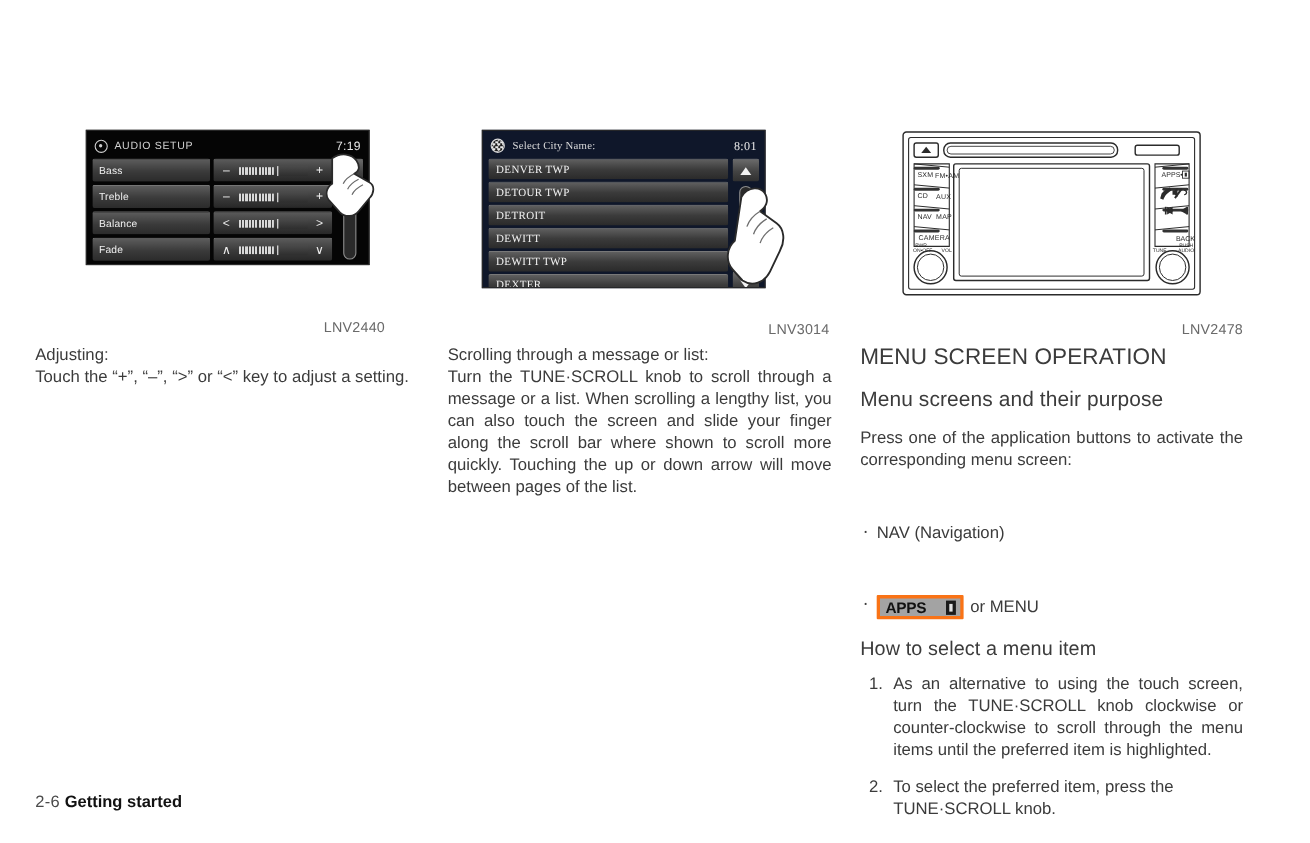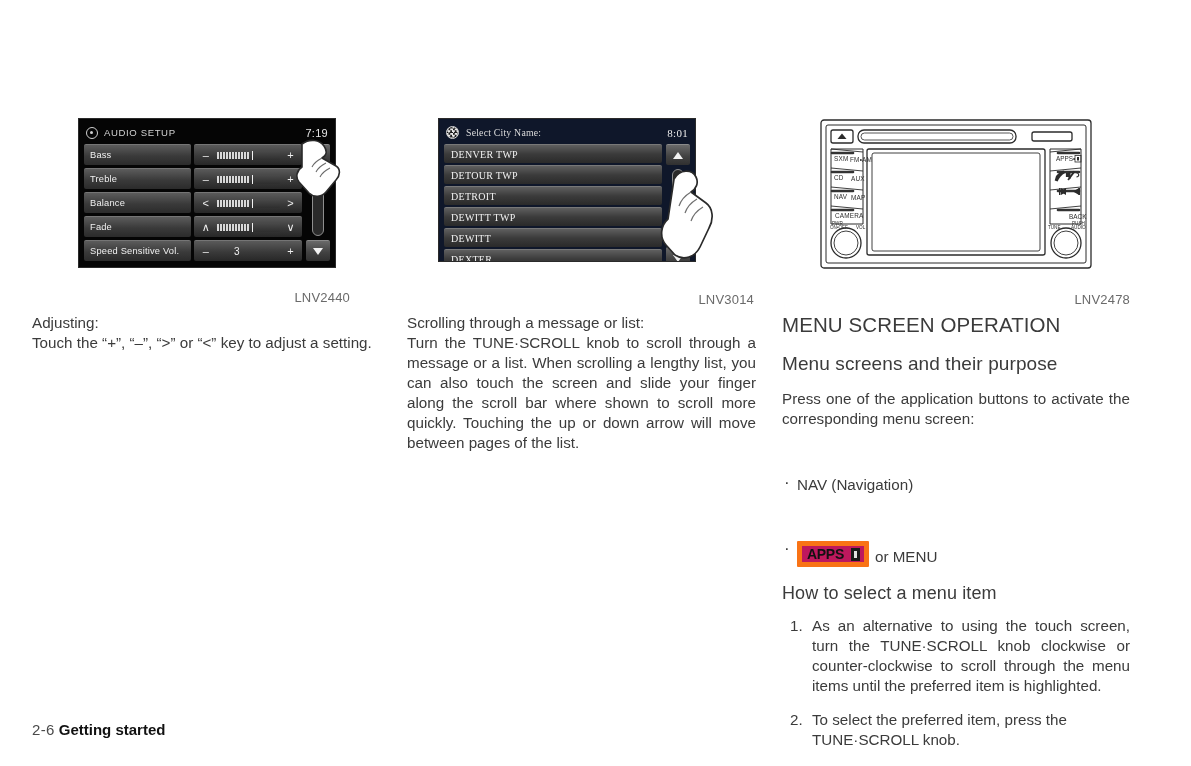--- a/index.html
+++ b/index.html
@@ -42,40 +42,40 @@
   }
   h3.h-sub2 {
     font-size: 18px; font-weight: 400; color: #3b3b3b;
     margin: 0 0 12px 0; letter-spacing: .1px;
   }
 
   ul.bullets { list-style: none; margin: 0; padding: 0; }
   ul.bullets li {
     position: relative; padding-left: 15px;
     font-size: 15.2px; line-height: 20px; margin-bottom: 11px;
-    display: flex; align-items: flex-end; min-height: 20px; margin-top: 46px;
+    display: flex; align-items: center; min-height: 20px; margin-top: 46px;
   }
   ul.bullets li::before {
     content: "\00B7"; position: absolute; left: 2px; top: -2px;
     font-size: 17px; color: #3b3b3b;
   }
 
   ol.numlist { list-style: none; margin: 0; padding: 0; }
   ol.numlist li {
     position: relative; padding-left: 30px; margin-bottom: 14px;
     font-size: 15.2px; line-height: 20px;
   }
   ol.numlist li .num {
     position: absolute; left: 8px; top: 0; font-size: 15.2px;
   }
 
   
   .apps-badge {
-    display: inline-flex; align-items: center; gap: 7px;
-    background: #be185d; border: 5px solid #f97316;
+    display: inline-flex; align-items: center; gap: 18px;
+    background: #a3a3a3; border: 3px solid #f97316;
     padding: 1px 4px 1px 5px; border-radius: 1px;
     margin-right: 6px; line-height: 1;
   }
   .apps-badge .apps-txt {
     font-size: 14px; font-weight: bold; color: #111;
     letter-spacing: -0.3px; font-family: "Liberation Sans", sans-serif;
   }
   .apps-badge .apps-sq {
     display:inline-block; width: 9px; height: 13px; background: #1a1a1a;
     position: relative;
@@ -89,21 +89,21 @@
   .footer {
     position: absolute; left: 32px; bottom: 28px;
     font-size: 15px; color: #1a1a1a;
   }
   .footer .pg { color: #4a4a4a; margin-right: 0; letter-spacing:.3px;}
   .footer .sec { font-weight: bold; color: #111; }
 
   
   .screen1 {
     position: absolute; left: 78px; top: 118px;
-    width: 258px; height: 150px;
+    width: 258px; height: 123px;
     background: #050505; border: 1px solid #2a2a2a;
     padding: 4px 5px 4px 5px;
     overflow: hidden;
   }
   .s1-head {
     display: flex; align-items: center; height: 19px;
     padding: 0 2px; color: #cfcfcf;
   }
   .s1-head .title {
     font-size: 9.6px; letter-spacing: .6px; margin-left: 6px;
@@ -307,22 +307,22 @@
     <div class="s2-head">
       <span class="flag-ic"></span>
       <span class="title">Select City Name:</span>
       <span class="clock">8:01</span>
     </div>
     <div class="s2-body">
       <div class="s2-list">
         <div class="s2-item">DENVER TWP</div>
         <div class="s2-item">DETOUR TWP</div>
         <div class="s2-item">DETROIT</div>
+        <div class="s2-item">DEWITT</div>
         <div class="s2-item">DEWITT TWP</div>
-        <div class="s2-item">DEWITT</div>
         <div class="s2-item">DEXTER</div>
       </div>
       <div class="s2-scroll">
         <div class="arrow-btn">
             <span class="tri-up"></span>
           </div>
         <div class="track"></div>
         <div class="arrow-btn">
             <span class="tri-dn"></span>
           </div>

